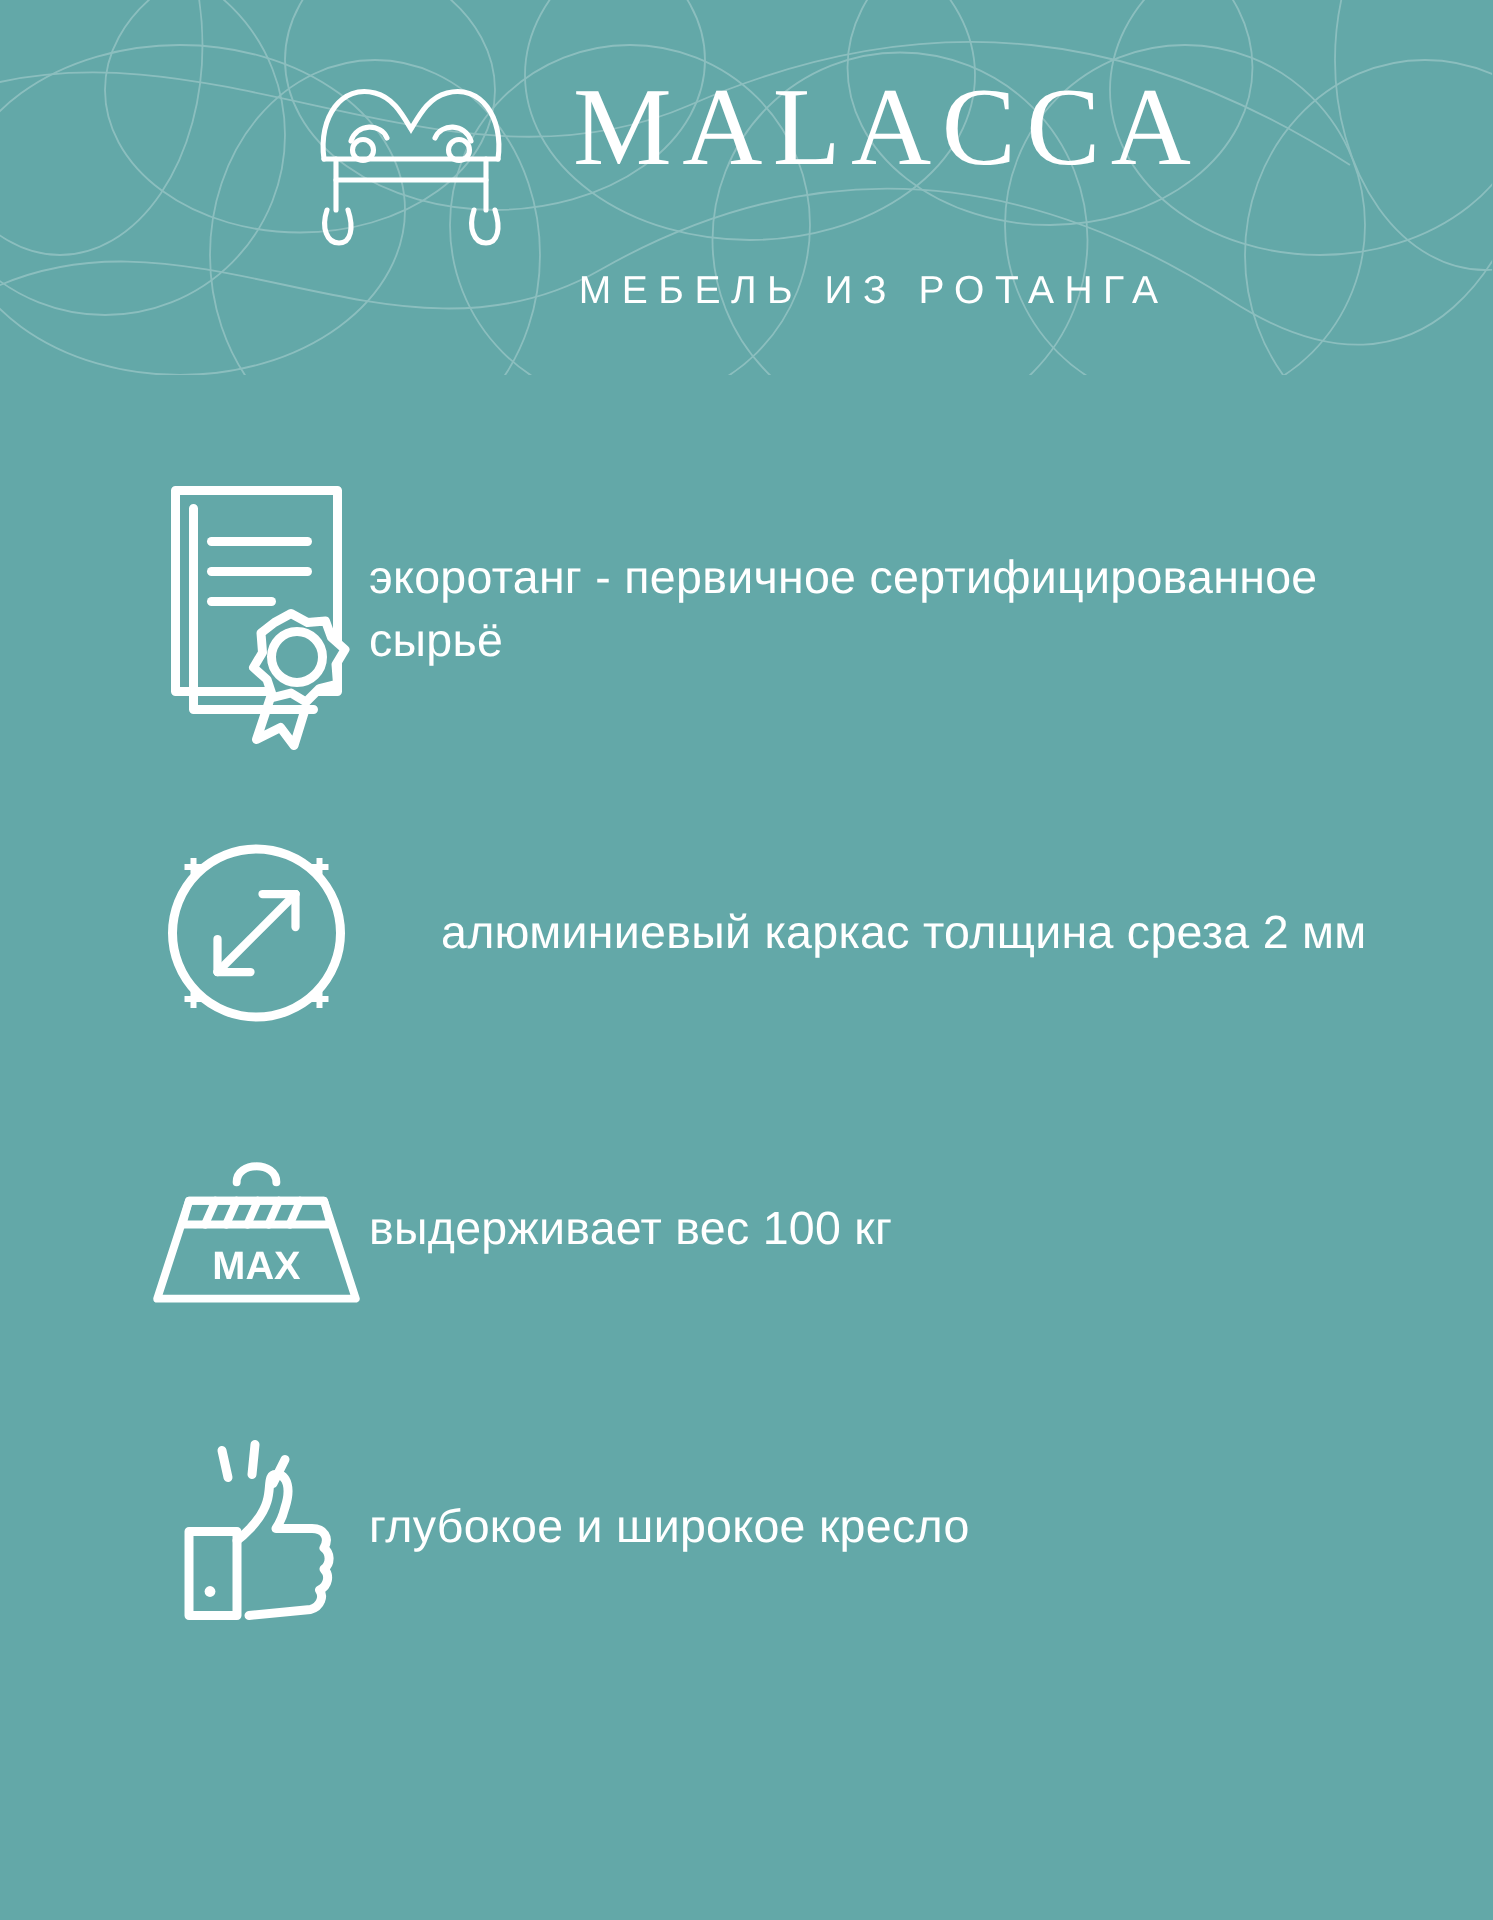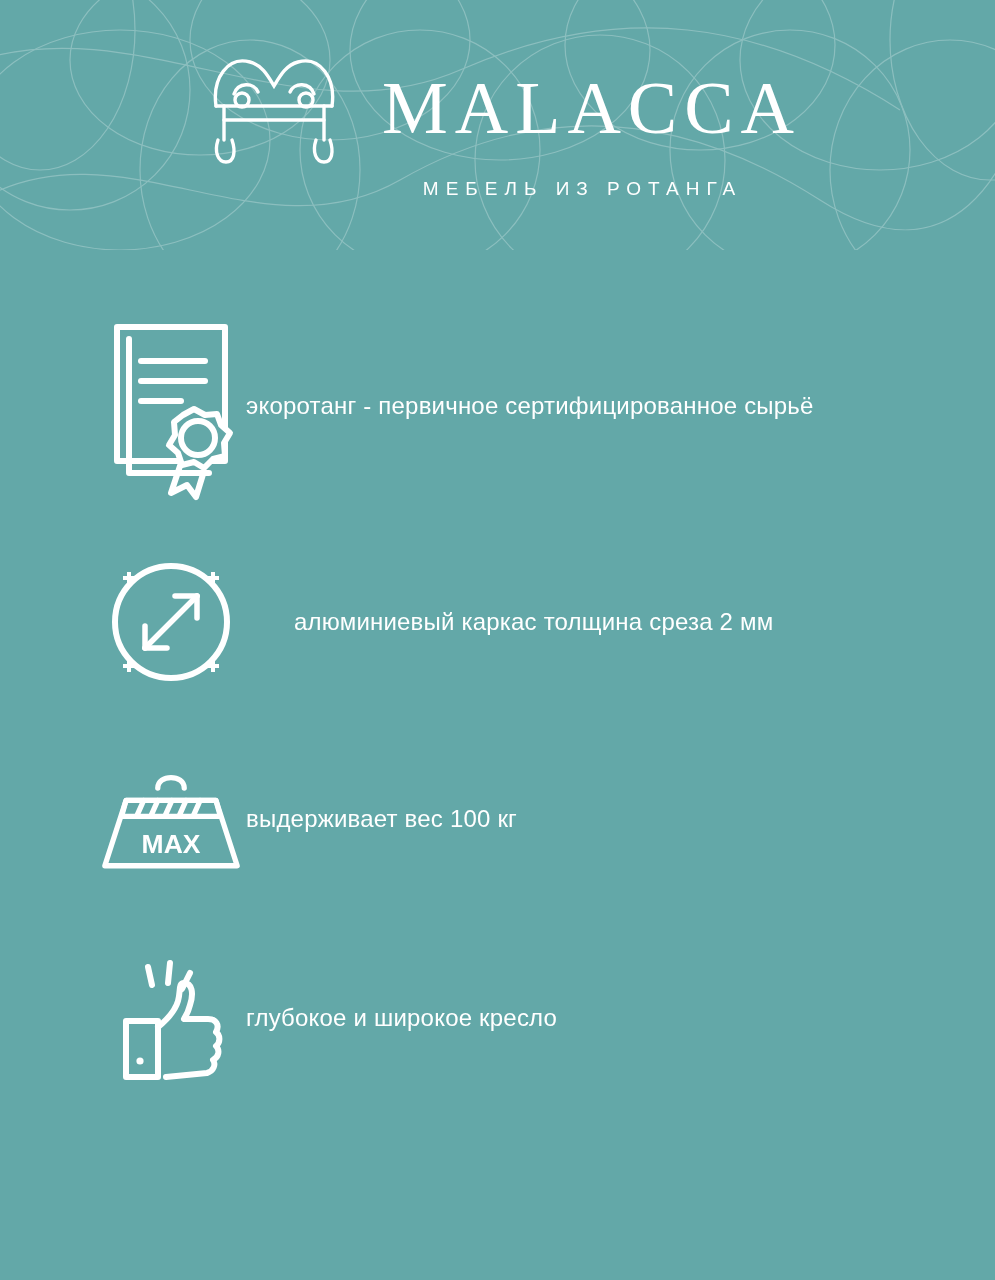--- a/index.html
+++ b/index.html
@@ -38,42 +38,42 @@
     position: absolute;
     left: 0;
     top: 48px;
     width: 995px;
     display: flex;
     flex-direction: column;
     align-items: center;
   }
   .logo-row {
     display: flex;
-    align-items: center;
+    align-items: flex-start;
     justify-content: center;
     gap: 28px;
   }
   .logo-mark {
     width: 160px;
     height: 120px;
     flex: 0 0 auto;
   }
   .brand-name {
     color: #ffffff;
     font-size: 74px;
     letter-spacing: 7px;
     font-weight: 400;
     line-height: 1;
     font-family: "Liberation Serif", serif;
     white-space: nowrap;
   }
   .brand-tagline {
     margin-top: 10px;
     color: #ffffff;
-    font-size: 19px;
+    font-size: 26px;
     letter-spacing: 7px;
     font-weight: 400;
     text-align: center;
     padding-left: 170px;
     font-family: "Liberation Sans", sans-serif;
   }
   
   .features {
     position: absolute;
     left: 0;
@@ -89,21 +89,21 @@
   }
   .feature-icon {
     width: 150px;
     flex: 0 0 150px;
     display: flex;
     align-items: center;
     justify-content: center;
   }
   .feature-text {
     color: #ffffff;
-    font-size: 24px;
+    font-size: 31px;
     line-height: 1.35;
     font-weight: 400;
     letter-spacing: 0.2px;
     max-width: 640px;
   }
   .f1 { height: 236px; align-items: center; }
   .f2 { height: 196px; gap: 48px; }
   .f3 { height: 198px; }
   .f4 { height: 200px; }
 </style>

